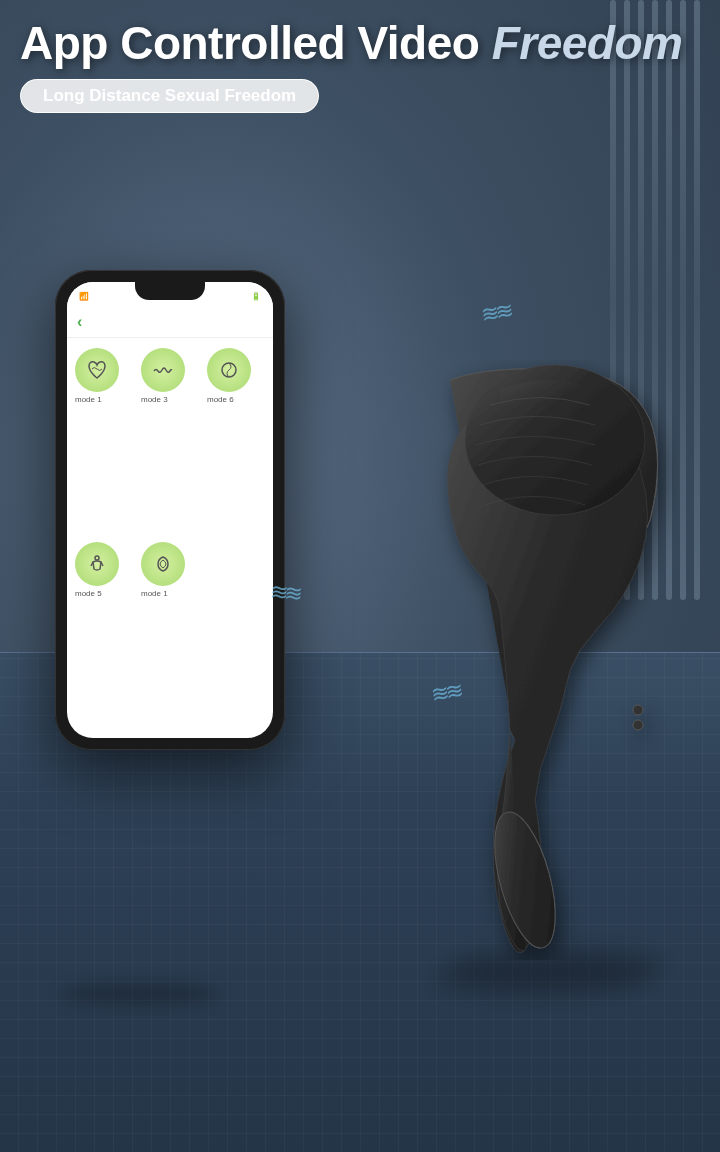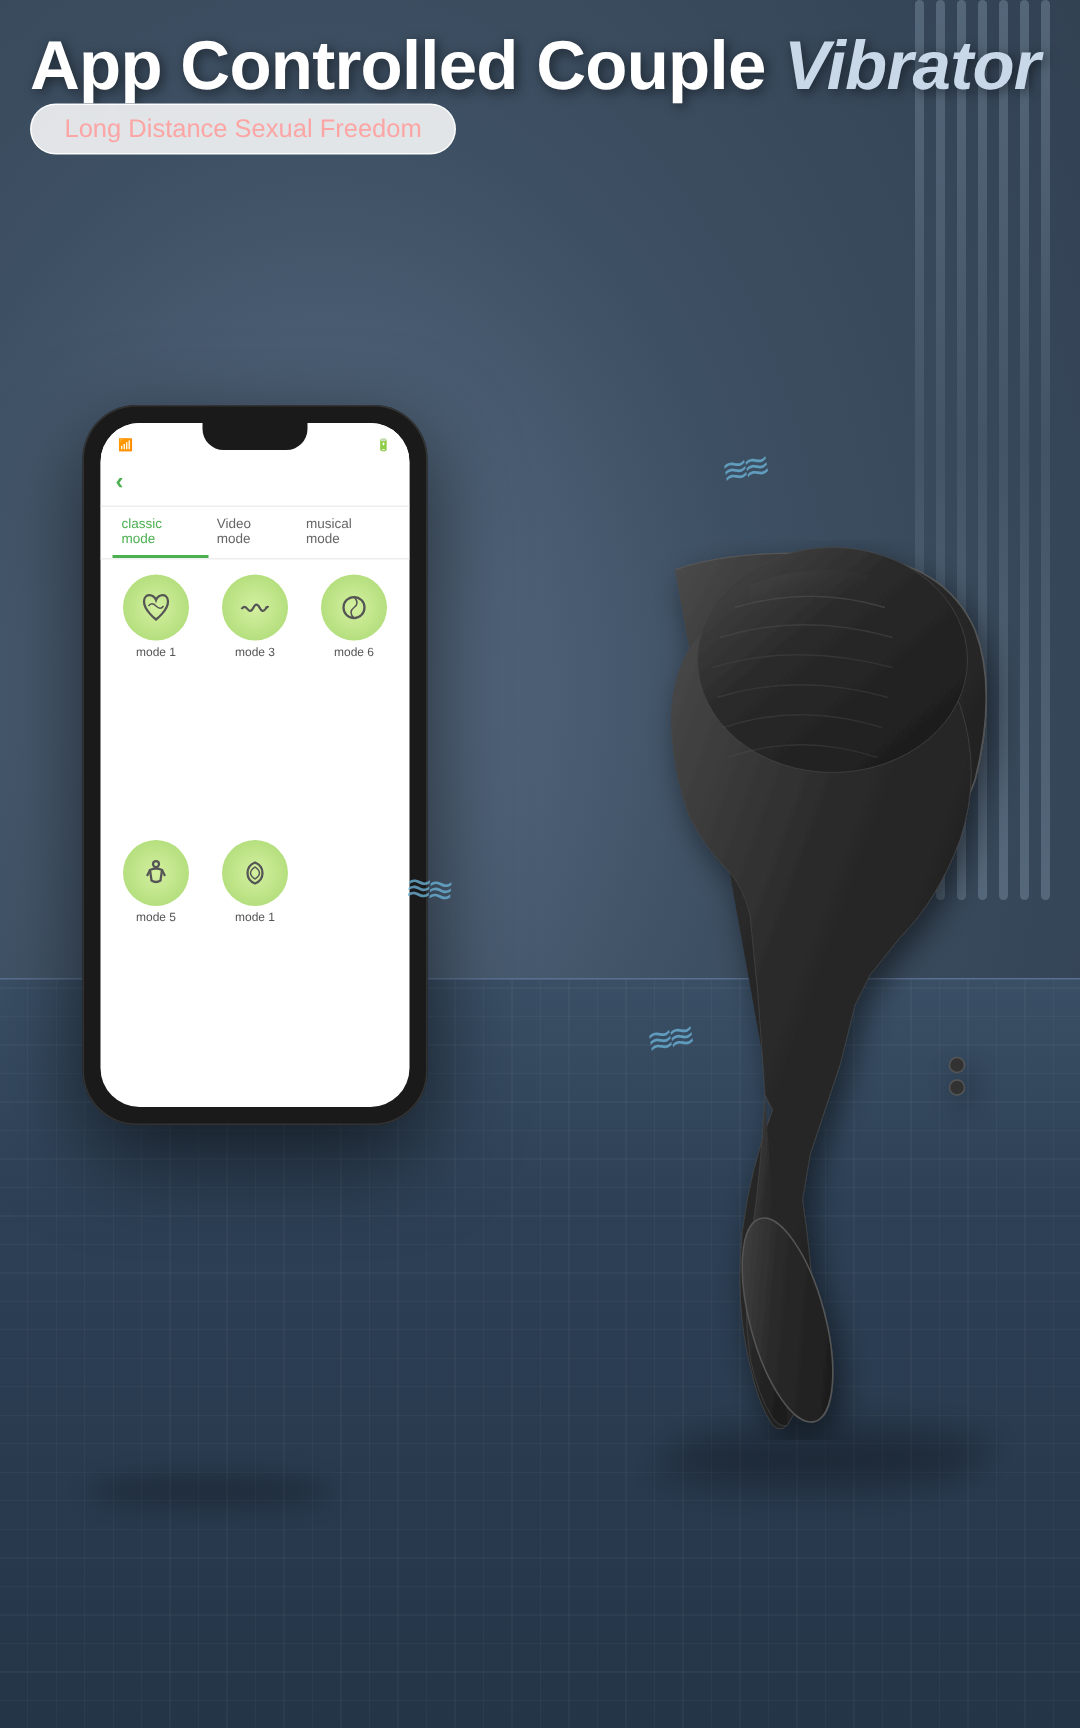--- a/index.html
+++ b/index.html
@@ -78,26 +78,27 @@
       letter-spacing: -0.5px;
     }
 
     .main-title .vibrator {
       color: #c8d8e8;
       font-style: italic;
     }
 
     .subtitle-pill {
       display: inline-block;
+      margin-top: 10px;
       background: rgba(255,255,255,0.85);
       border-radius: 20px;
       padding: 6px 22px;
       font-size: 17px;
-      color: #fca5a5;
-      font-weight: 400;
+      color: #ffffff;
+      font-weight: 700;
       border: 1px solid rgba(255,255,255,0.9);
     }
 
     
     .phone-container {
       position: absolute;
       left: 55px;
       top: 270px;
       width: 230px;
       height: 480px;
@@ -185,21 +186,21 @@
       grid-template-columns: repeat(3, 1fr);
       gap: 8px;
       padding: 10px 8px;
       flex: 1;
       overflow: hidden;
     }
 
     .mode-item {
       display: flex;
       flex-direction: column;
-      align-items: center;
+      align-items: flex-start;
       gap: 3px;
     }
 
     .mode-icon {
       width: 44px;
       height: 44px;
       background: radial-gradient(circle, #d4f0a0 0%, #a8d870 100%);
       border-radius: 50%;
       display: flex;
       align-items: center;
@@ -279,49 +280,38 @@
   <div class="ridge"></div>
   <div class="ridge"></div>
 </div>
 
 <div class="surface">
   <div class="surface-texture"></div>
 </div>
 
 <div class="title-section">
   <div class="main-title">
-    <span>App Controlled Couple</span> <span class="vibrator">Vibrator</span>
+    <span>App Controlled Video</span> <span class="vibrator">Freedom</span>
   </div>
   <div class="subtitle-pill">
     <span>Long Distance Sexual Freedom</span>
   </div>
 </div>
 
 <div class="phone-container">
   <div class="phone-outer">
     <div class="phone-notch"></div>
     <div class="phone-screen">
       <div class="phone-status-bar">
         <span>📶</span>
         <span>2:00</span>
         <span>🔋</span>
       </div>
       <div class="phone-nav-bar">
         <span class="back-arrow">‹</span>
-      </div>
-      <div class="phone-tabs">
-        <div class="phone-tab active">
-          <span>classic mode</span>
-        </div>
-        <div class="phone-tab">
-          <span>Video mode</span>
-        </div>
-        <div class="phone-tab">
-          <span>musical mode</span>
-        </div>
       </div>
       <div class="modes-grid">
         <div class="mode-item">
           <div class="mode-icon">
             <svg width="26" height="26" viewBox="0 0 26 26">
                 <path d="M13 21 C13 21 5 15 5 9 C5 6 7 4 10 5 C11.5 5.5 12.5 6.5 13 8 C13.5 6.5 14.5 5.5 16 5 C19 4 21 6 21 9 C21 15 13 21 13 21Z" fill="none" stroke="#555" stroke-width="1.5"></path>
                 <path d="M8 12 Q10 9 13 12 Q16 15 18 12" fill="none" stroke="#555" stroke-width="1"></path>
               </svg>
           </div>
           <span class="mode-label">mode 1</span>

